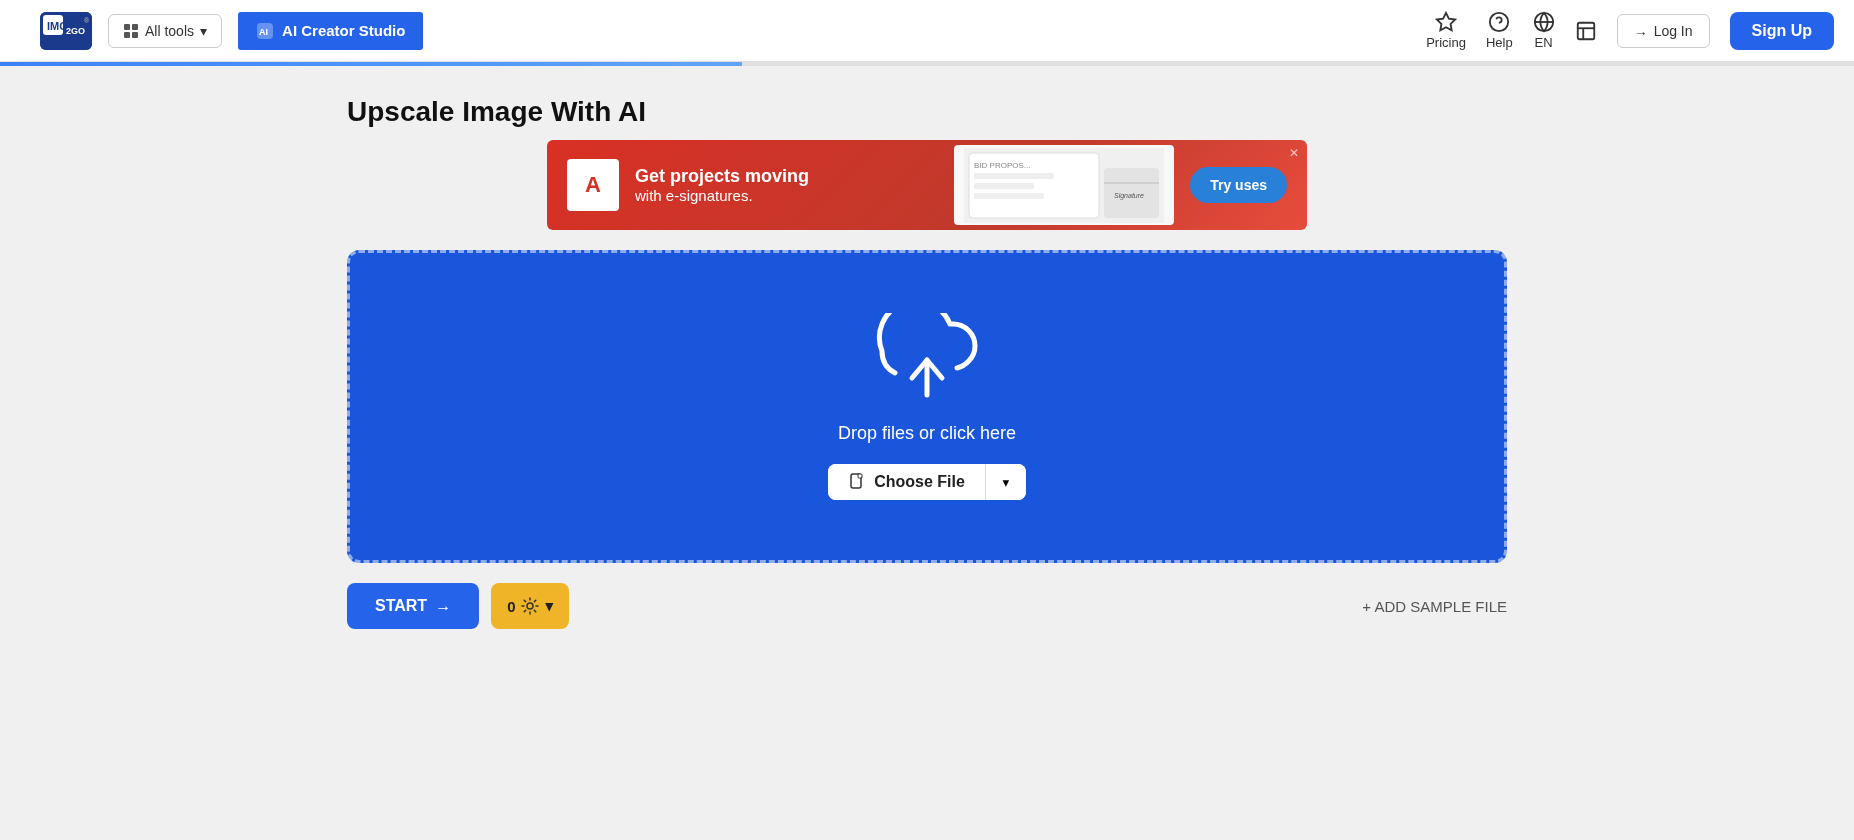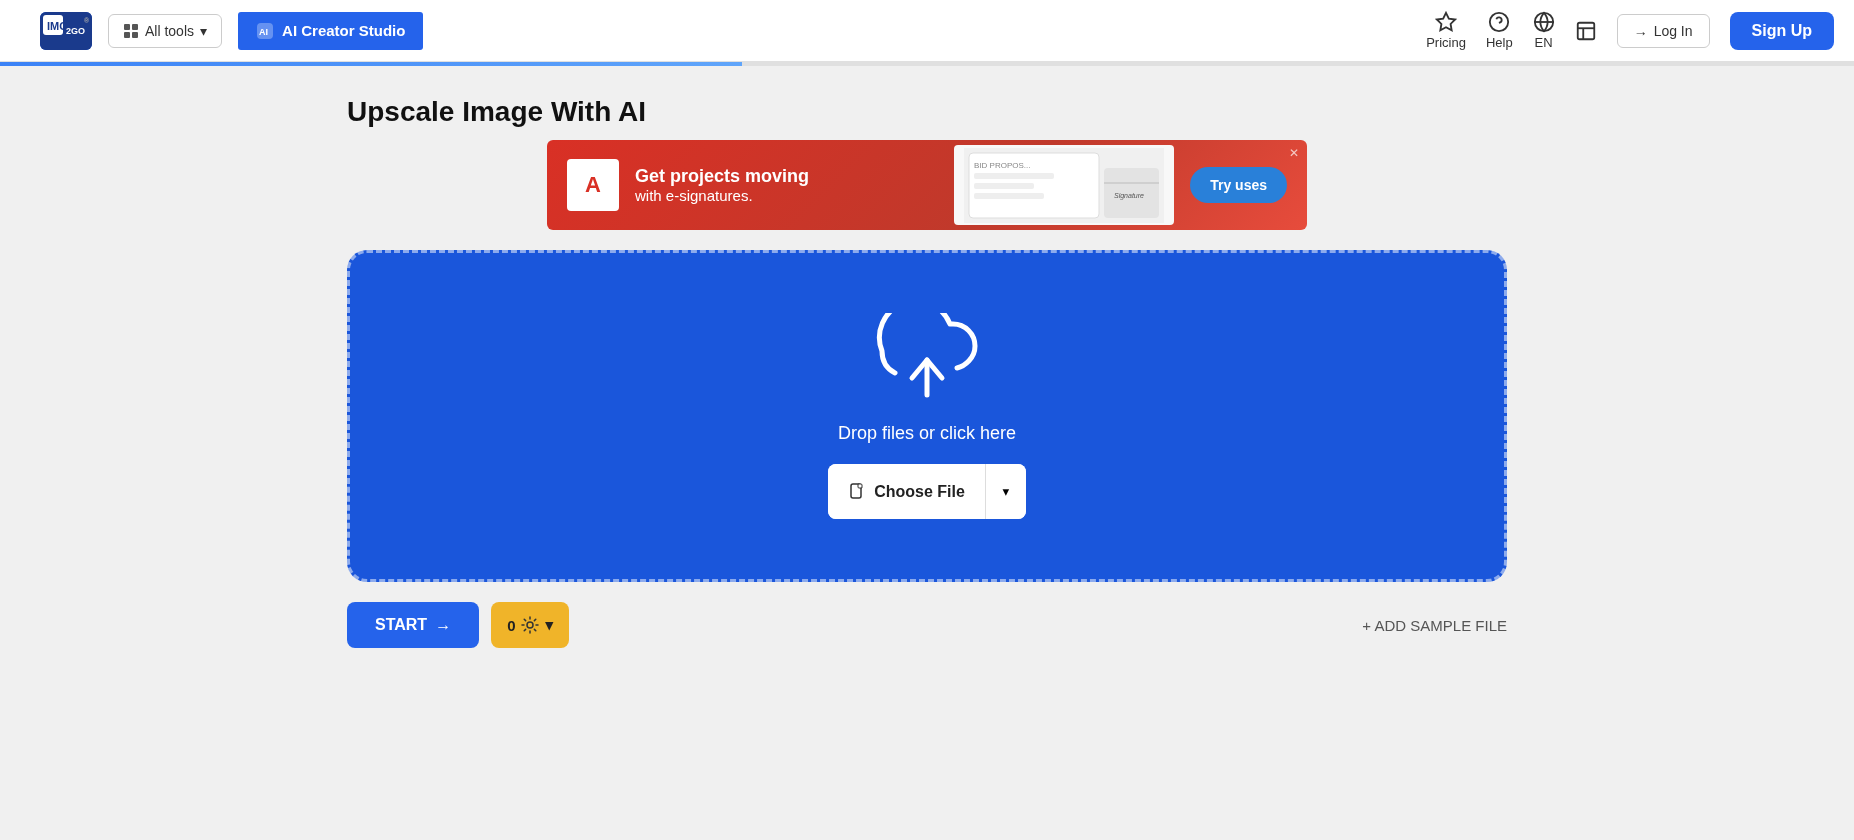--- a/index.html
+++ b/index.html
@@ -205,21 +205,21 @@
       right: 8px;
       color: rgba(255,255,255,0.7);
       font-size: 12px;
       cursor: pointer;
     }
 
     
     .upload-area {
       background: #1a56db;
       border: 3px dashed rgba(255,255,255,0.5);
-      border-radius: 20px;
+      border-radius: 12px;
       padding: 60px 20px;
       display: flex;
       flex-direction: column;
       align-items: center;
       justify-content: center;
       cursor: pointer;
       margin-bottom: 20px;
     }
     .upload-icon {
       margin-bottom: 16px;
@@ -228,21 +228,21 @@
       color: white;
       font-size: 18px;
       margin-bottom: 20px;
     }
     .choose-file-btn-wrapper {
       display: flex;
       align-items: center;
       background: white;
       border-radius: 8px;
       overflow: hidden;
-      height: 55px;
+      height: 36px;
     }
     .choose-file-btn {
       display: flex;
       align-items: center;
       gap: 8px;
       padding: 0 20px;
       height: 100%;
       background: white;
       border: none;
       cursor: pointer;

